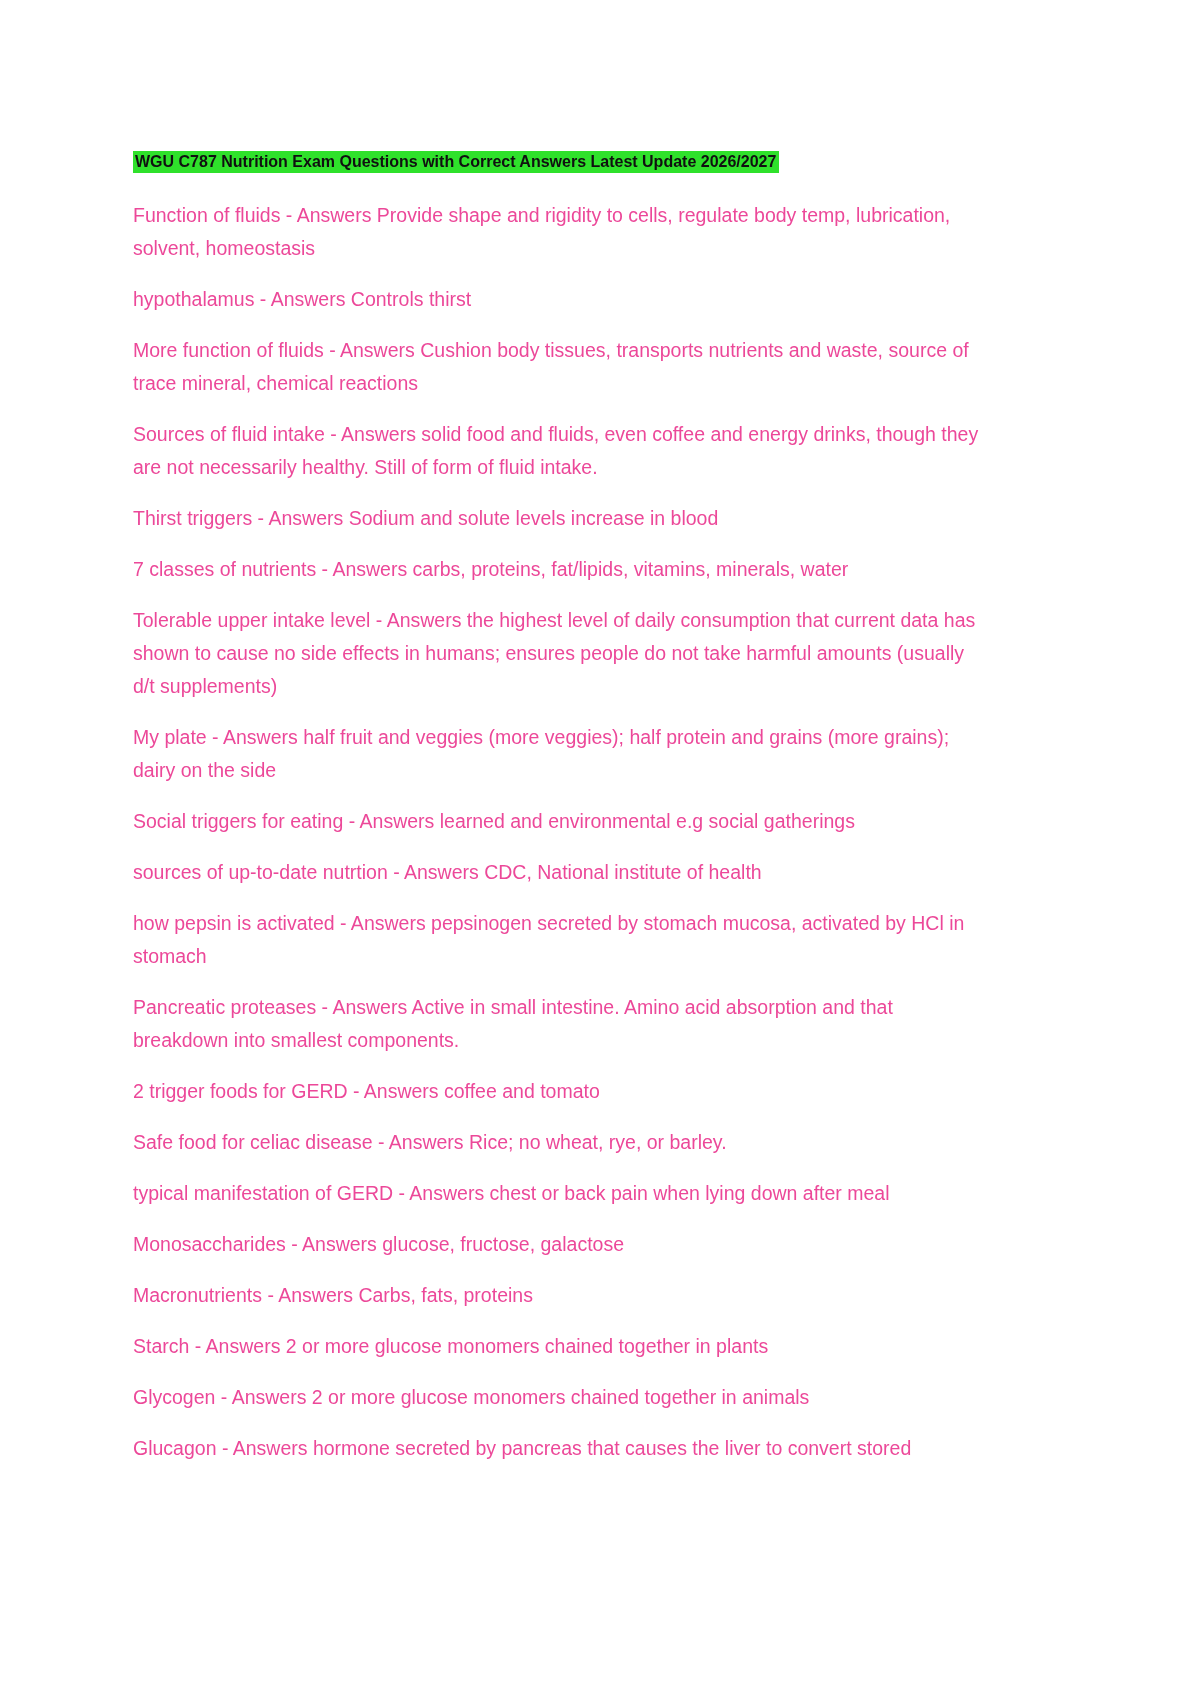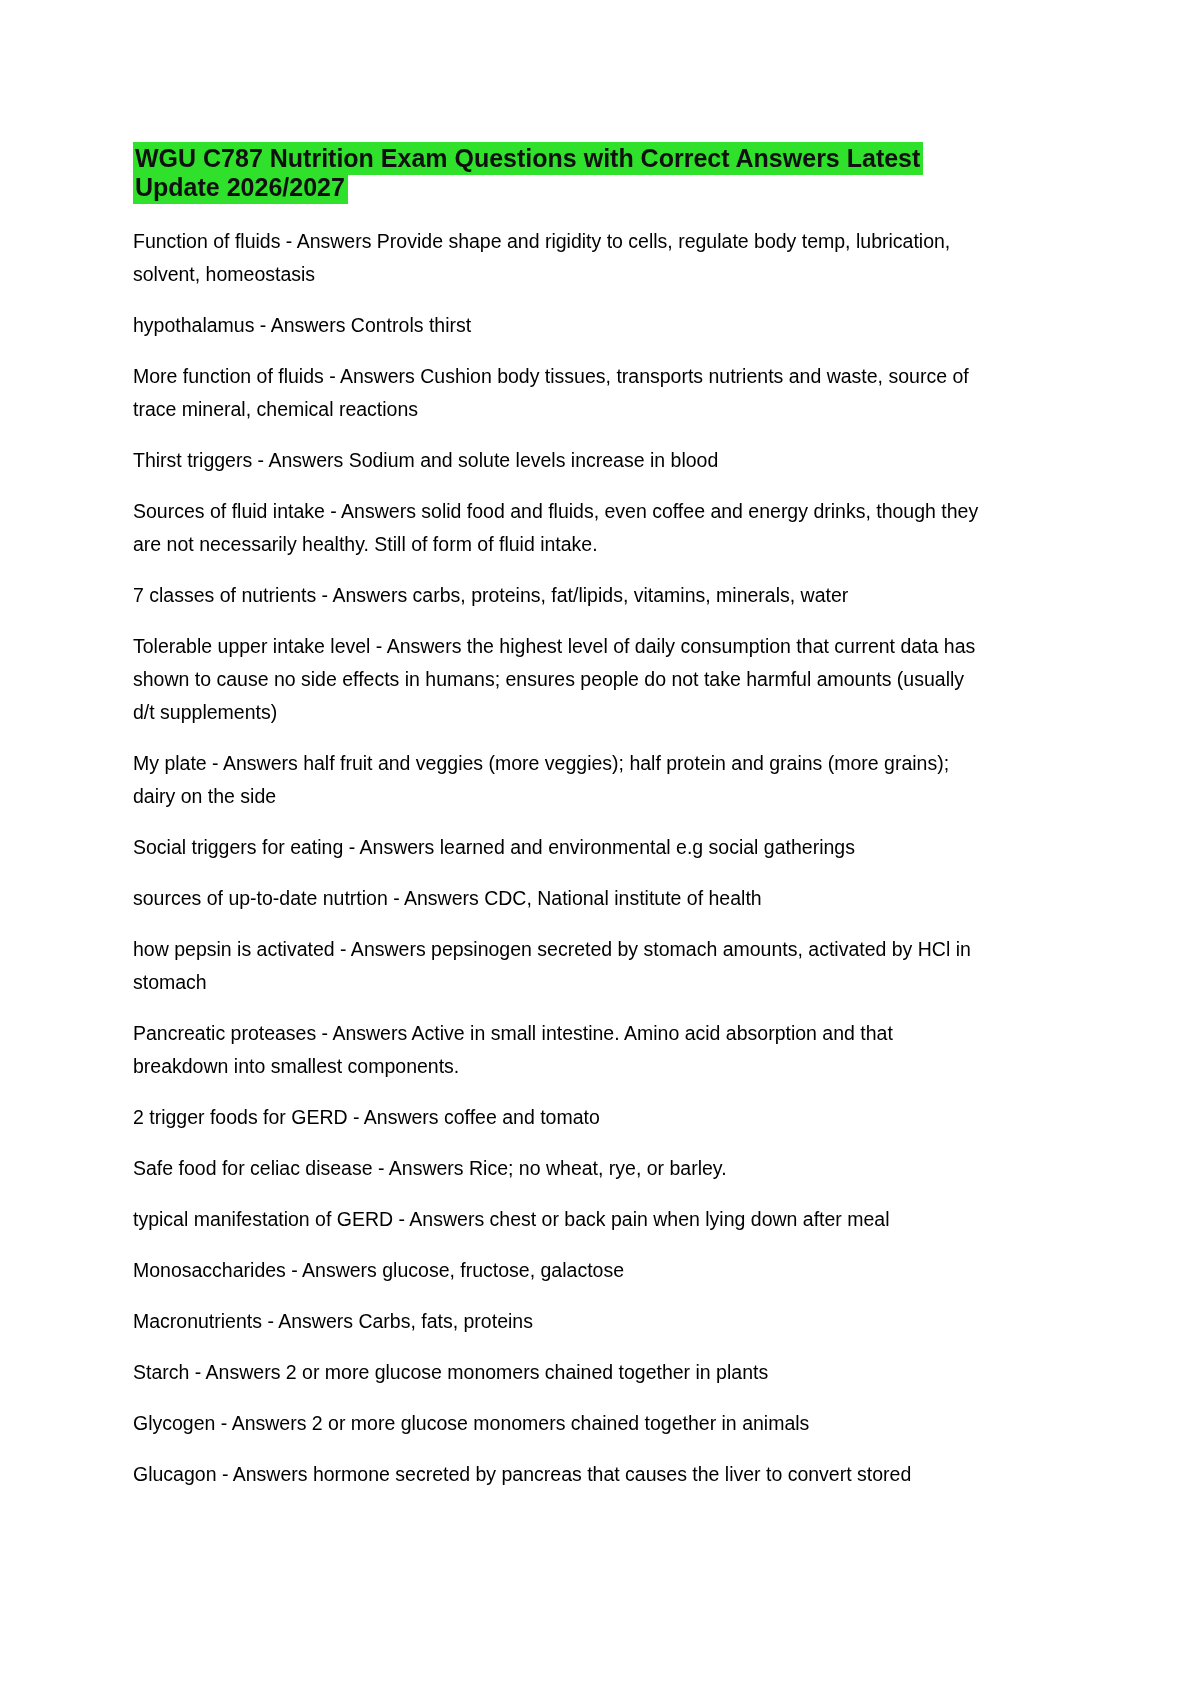--- a/index.html
+++ b/index.html
@@ -24,50 +24,50 @@
   }
   .doc-title-line {
     margin: 0 0 24px 0;
     line-height: 27px;
   }
   .doc-title {
     display: inline;
     background: #2fe12b;
     color: #101010;
     font-weight: bold;
-    font-size: 25px;
+    font-size: 16px;
     padding: 2px 3px 3px 2px;
     box-decoration-break: clone;
   }
   .qa-paragraph {
     margin: 0 0 18px 0;
     font-size: 19.5px;
     line-height: 33px;
-    color: #000000;
+    color: #ec4899;
     font-weight: 400;
   }
 </style>
 </head>
 <body>
 
 <div class="doc-page">
   <div class="doc-content">
     <h1 class="doc-title-line"><span class="doc-title">WGU C787 Nutrition Exam Questions with Correct Answers Latest Update 2026/2027</span></h1>
 
     <p class="qa-paragraph">Function of fluids - Answers Provide shape and rigidity to cells, regulate body temp, lubrication, solvent, homeostasis</p>
     <p class="qa-paragraph">hypothalamus - Answers Controls thirst</p>
     <p class="qa-paragraph">More function of fluids - Answers Cushion body tissues, transports nutrients and waste, source of trace mineral, chemical reactions</p>
+    <p class="qa-paragraph">Sources of fluid intake - Answers solid food and fluids, even coffee and energy drinks, though they are not necessarily healthy. Still of form of fluid intake.</p>
     <p class="qa-paragraph">Thirst triggers - Answers Sodium and solute levels increase in blood</p>
-    <p class="qa-paragraph">Sources of fluid intake - Answers solid food and fluids, even coffee and energy drinks, though they are not necessarily healthy. Still of form of fluid intake.</p>
     <p class="qa-paragraph">7 classes of nutrients - Answers carbs, proteins, fat/lipids, vitamins, minerals, water</p>
     <p class="qa-paragraph">Tolerable upper intake level - Answers the highest level of daily consumption that current data has shown to cause no side effects in humans; ensures people do not take harmful amounts (usually d/t supplements)</p>
     <p class="qa-paragraph">My plate - Answers half fruit and veggies (more veggies); half protein and grains (more grains); dairy on the side</p>
     <p class="qa-paragraph">Social triggers for eating - Answers learned and environmental e.g social gatherings</p>
     <p class="qa-paragraph">sources of up-to-date nutrtion - Answers CDC, National institute of health</p>
-    <p class="qa-paragraph">how pepsin is activated - Answers pepsinogen secreted by stomach amounts, activated by HCl in stomach</p>
+    <p class="qa-paragraph">how pepsin is activated - Answers pepsinogen secreted by stomach mucosa, activated by HCl in stomach</p>
     <p class="qa-paragraph">Pancreatic proteases - Answers Active in small intestine. Amino acid absorption and that breakdown into smallest components.</p>
     <p class="qa-paragraph">2 trigger foods for GERD - Answers coffee and tomato</p>
     <p class="qa-paragraph">Safe food for celiac disease - Answers Rice; no wheat, rye, or barley.</p>
     <p class="qa-paragraph">typical manifestation of GERD - Answers chest or back pain when lying down after meal</p>
     <p class="qa-paragraph">Monosaccharides - Answers glucose, fructose, galactose</p>
     <p class="qa-paragraph">Macronutrients - Answers Carbs, fats, proteins</p>
     <p class="qa-paragraph">Starch - Answers 2 or more glucose monomers chained together in plants</p>
     <p class="qa-paragraph">Glycogen - Answers 2 or more glucose monomers chained together in animals</p>
     <p class="qa-paragraph">Glucagon - Answers hormone secreted by pancreas that causes the liver to convert stored</p>
   </div>

